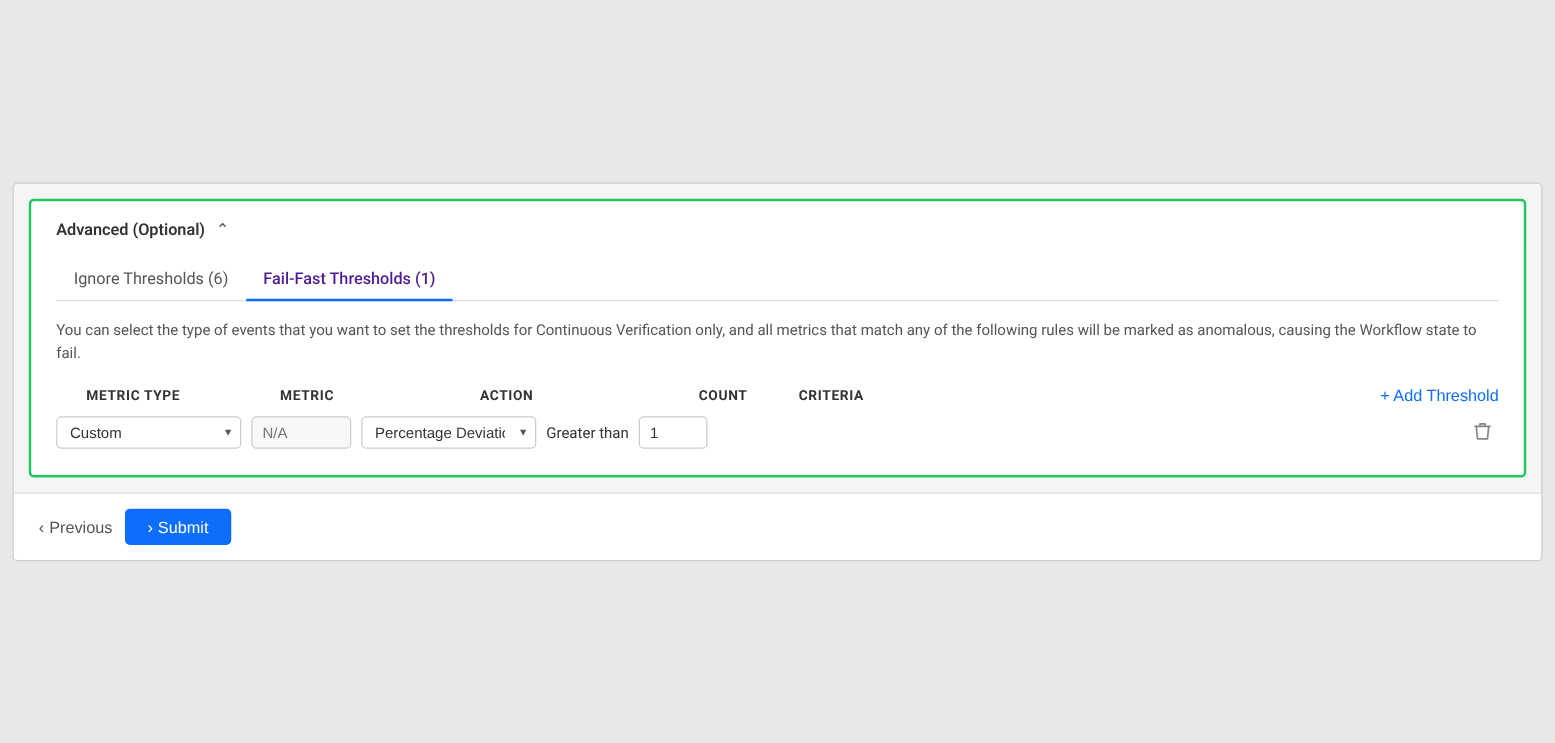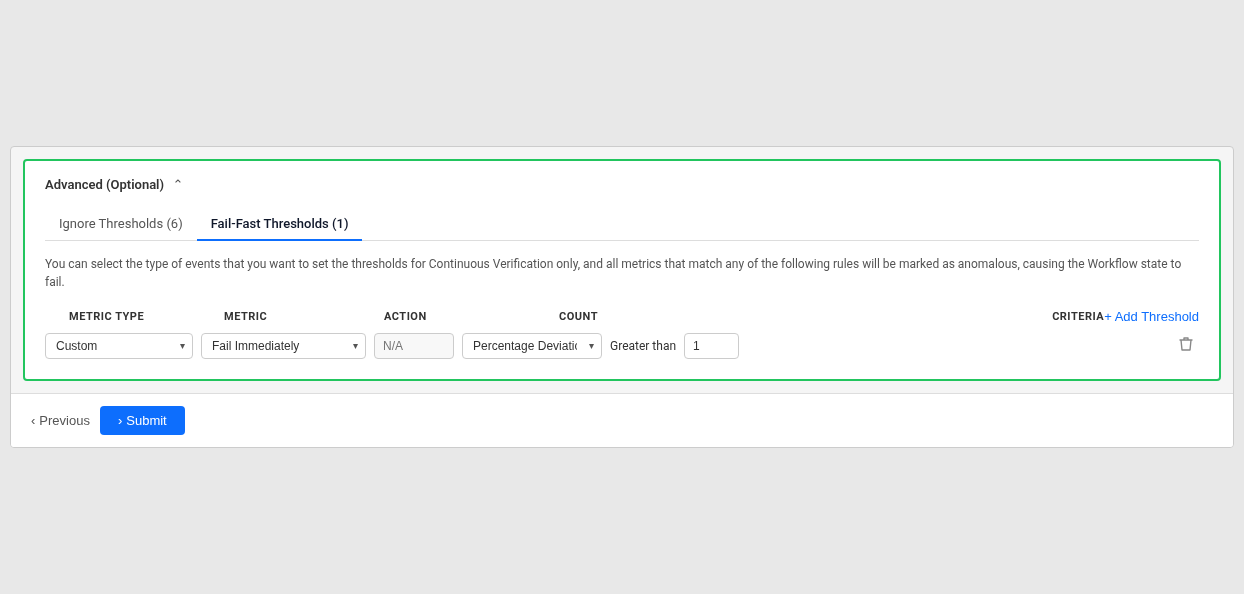--- a/index.html
+++ b/index.html
@@ -52,41 +52,41 @@
     }
     .tab {
       padding: 8px 14px;
       cursor: pointer;
       font-size: 13px;
       color: #555;
       border-bottom: 2px solid transparent;
       margin-bottom: -1px;
     }
     .tab.active {
-      color: #0f172a;
+      color: #4c1d95;
       border-bottom: 2px solid #0d6efd;
       font-weight: 500;
     }
     .description-text {
       font-size: 12px;
       color: #555;
       line-height: 1.5;
       margin-bottom: 18px;
     }
     .table-header {
       display: flex;
       align-items: center;
       margin-bottom: 8px;
       margin-left: 24px;
     }
     .col-metric-type { width: 155px; }
     .col-metric { width: 160px; }
     .col-action { width: 175px; }
     .col-count { width: 80px; }
-    .col-criteria { flex: 1; text-align: right; }
+    .col-criteria { flex: 1; }
     .col-add { margin-left: auto; }
 
     .col-header {
       font-size: 11px;
       font-weight: 700;
       color: #333;
       text-transform: uppercase;
       letter-spacing: 0.5px;
     }
     .add-threshold-btn {
@@ -243,26 +243,20 @@
 
       <div class="select-wrapper">
         <select class="select-metric-type">
           <option>Custom</option>
           <option>Infrastructure</option>
           <option>Performance</option>
         </select>
       </div>
 
 
-      <div class="select-wrapper">
-        <select class="select-action">
-          <option>Fail Immediately</option>
-          <option>Fail After Multiple Occurrences</option>
-        </select>
-      </div>
 
       <input class="count-input" type="text" disabled="" placeholder="N/A" style="">
 
       <div class="select-wrapper">
         <select class="select-criteria">
           <option>Percentage Deviation</option>
           <option>Absolute Value</option>
         </select>
       </div>
 

